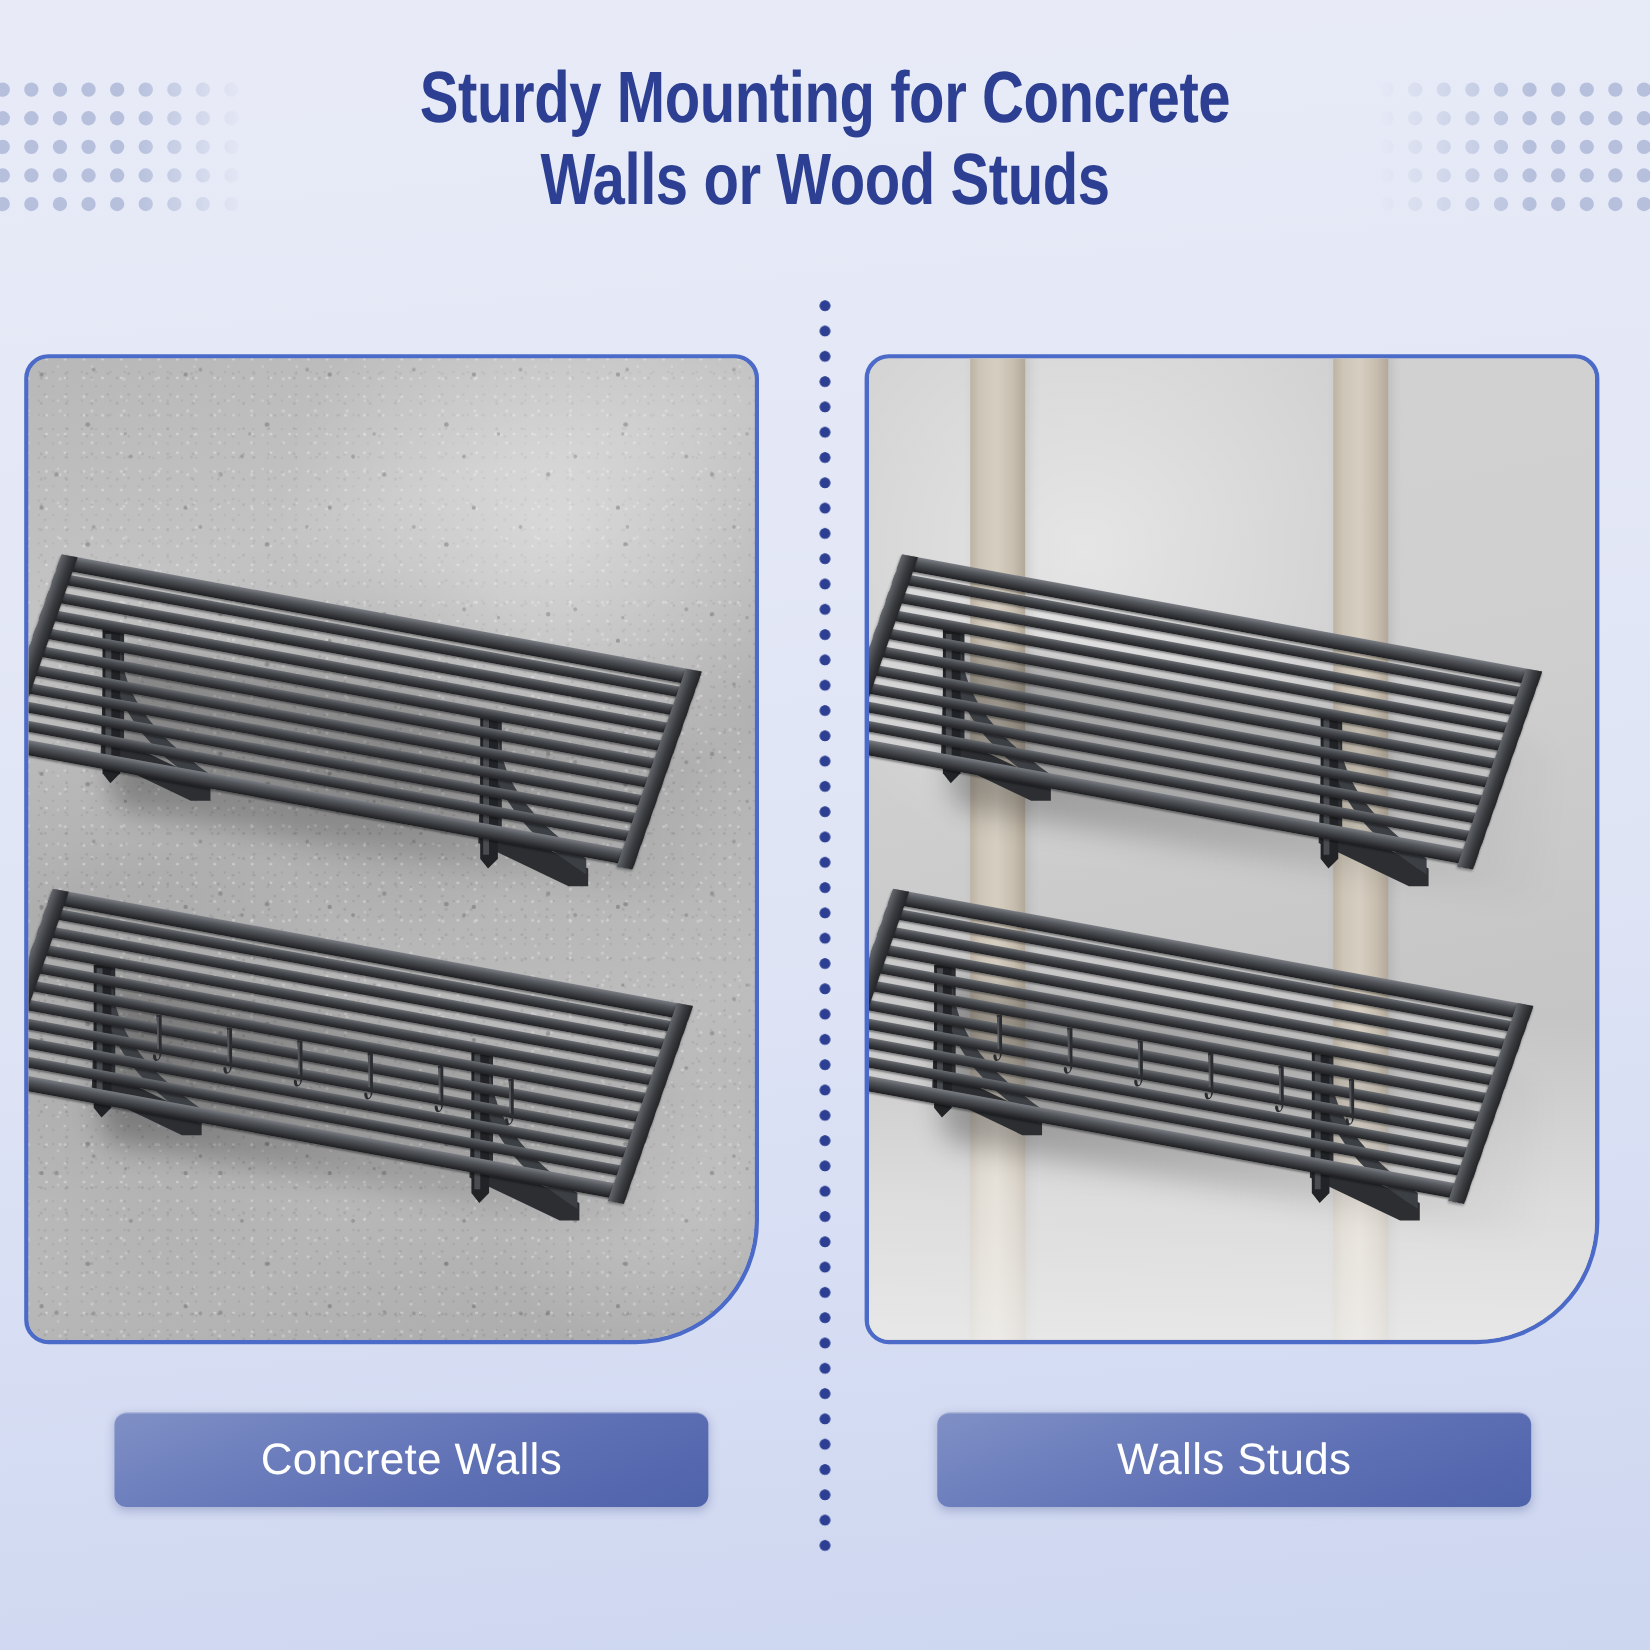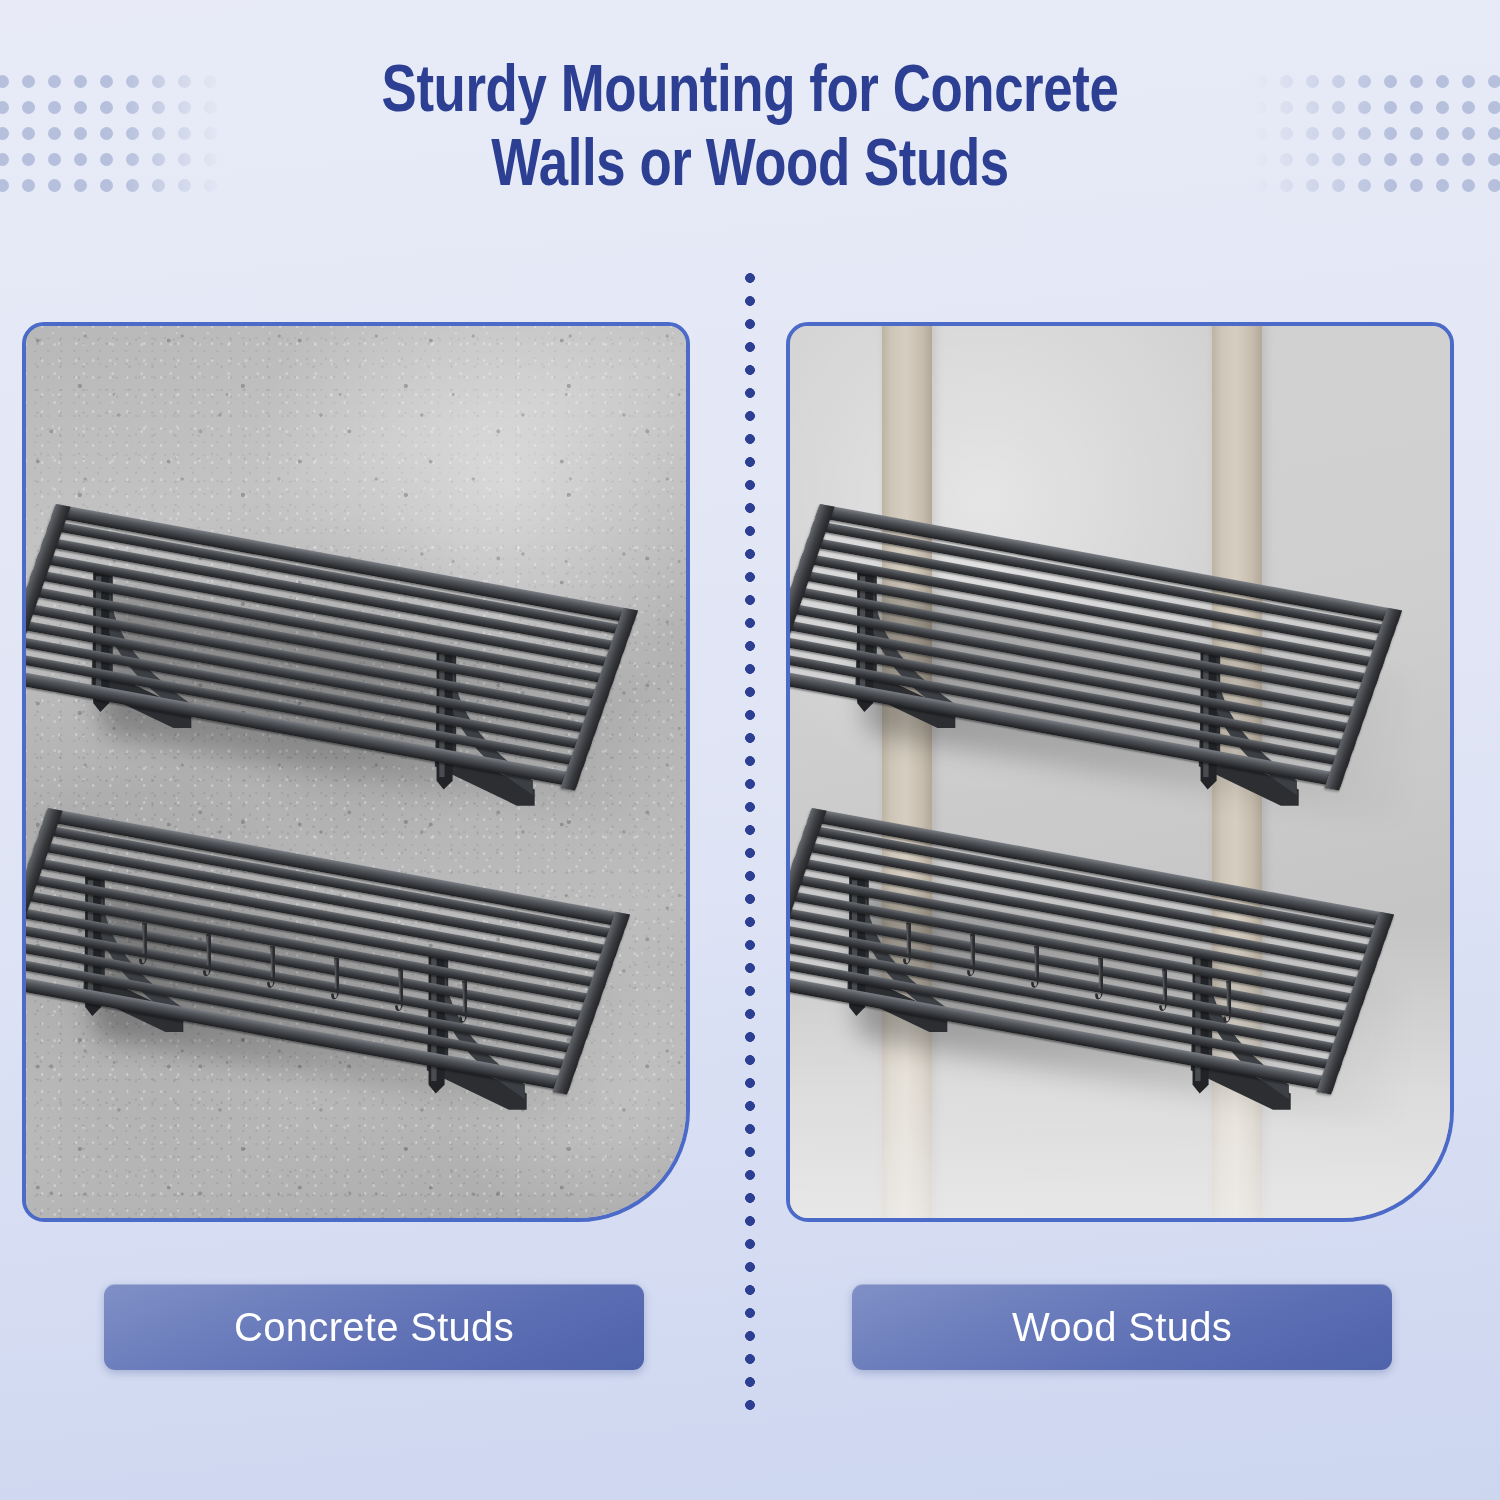--- a/index.html
+++ b/index.html
@@ -512,17 +512,17 @@
               <path d="M5,0 L10,0 L10,34 C10,44 3,46 2,40 C1,36 5,36 5,40 C5,43 8,43 8,37 Z" fill="#2a2c30"></path>
               <rect x="5.6" y="2" width="1.8" height="30" fill="#5b5e63" opacity=".8"></rect>
             </svg>
           </div>
         </div>
       </div>
   </div>
 </div>
 
 <div id="label-concrete" class="label-btn">
-  <span>Concrete Studs</span>
+  <span>Concrete Walls</span>
 </div>
 <div id="label-studs" class="label-btn">
-  <span>Wood Studs</span>
+  <span>Walls Studs</span>
 </div>
 
 </body></html>

